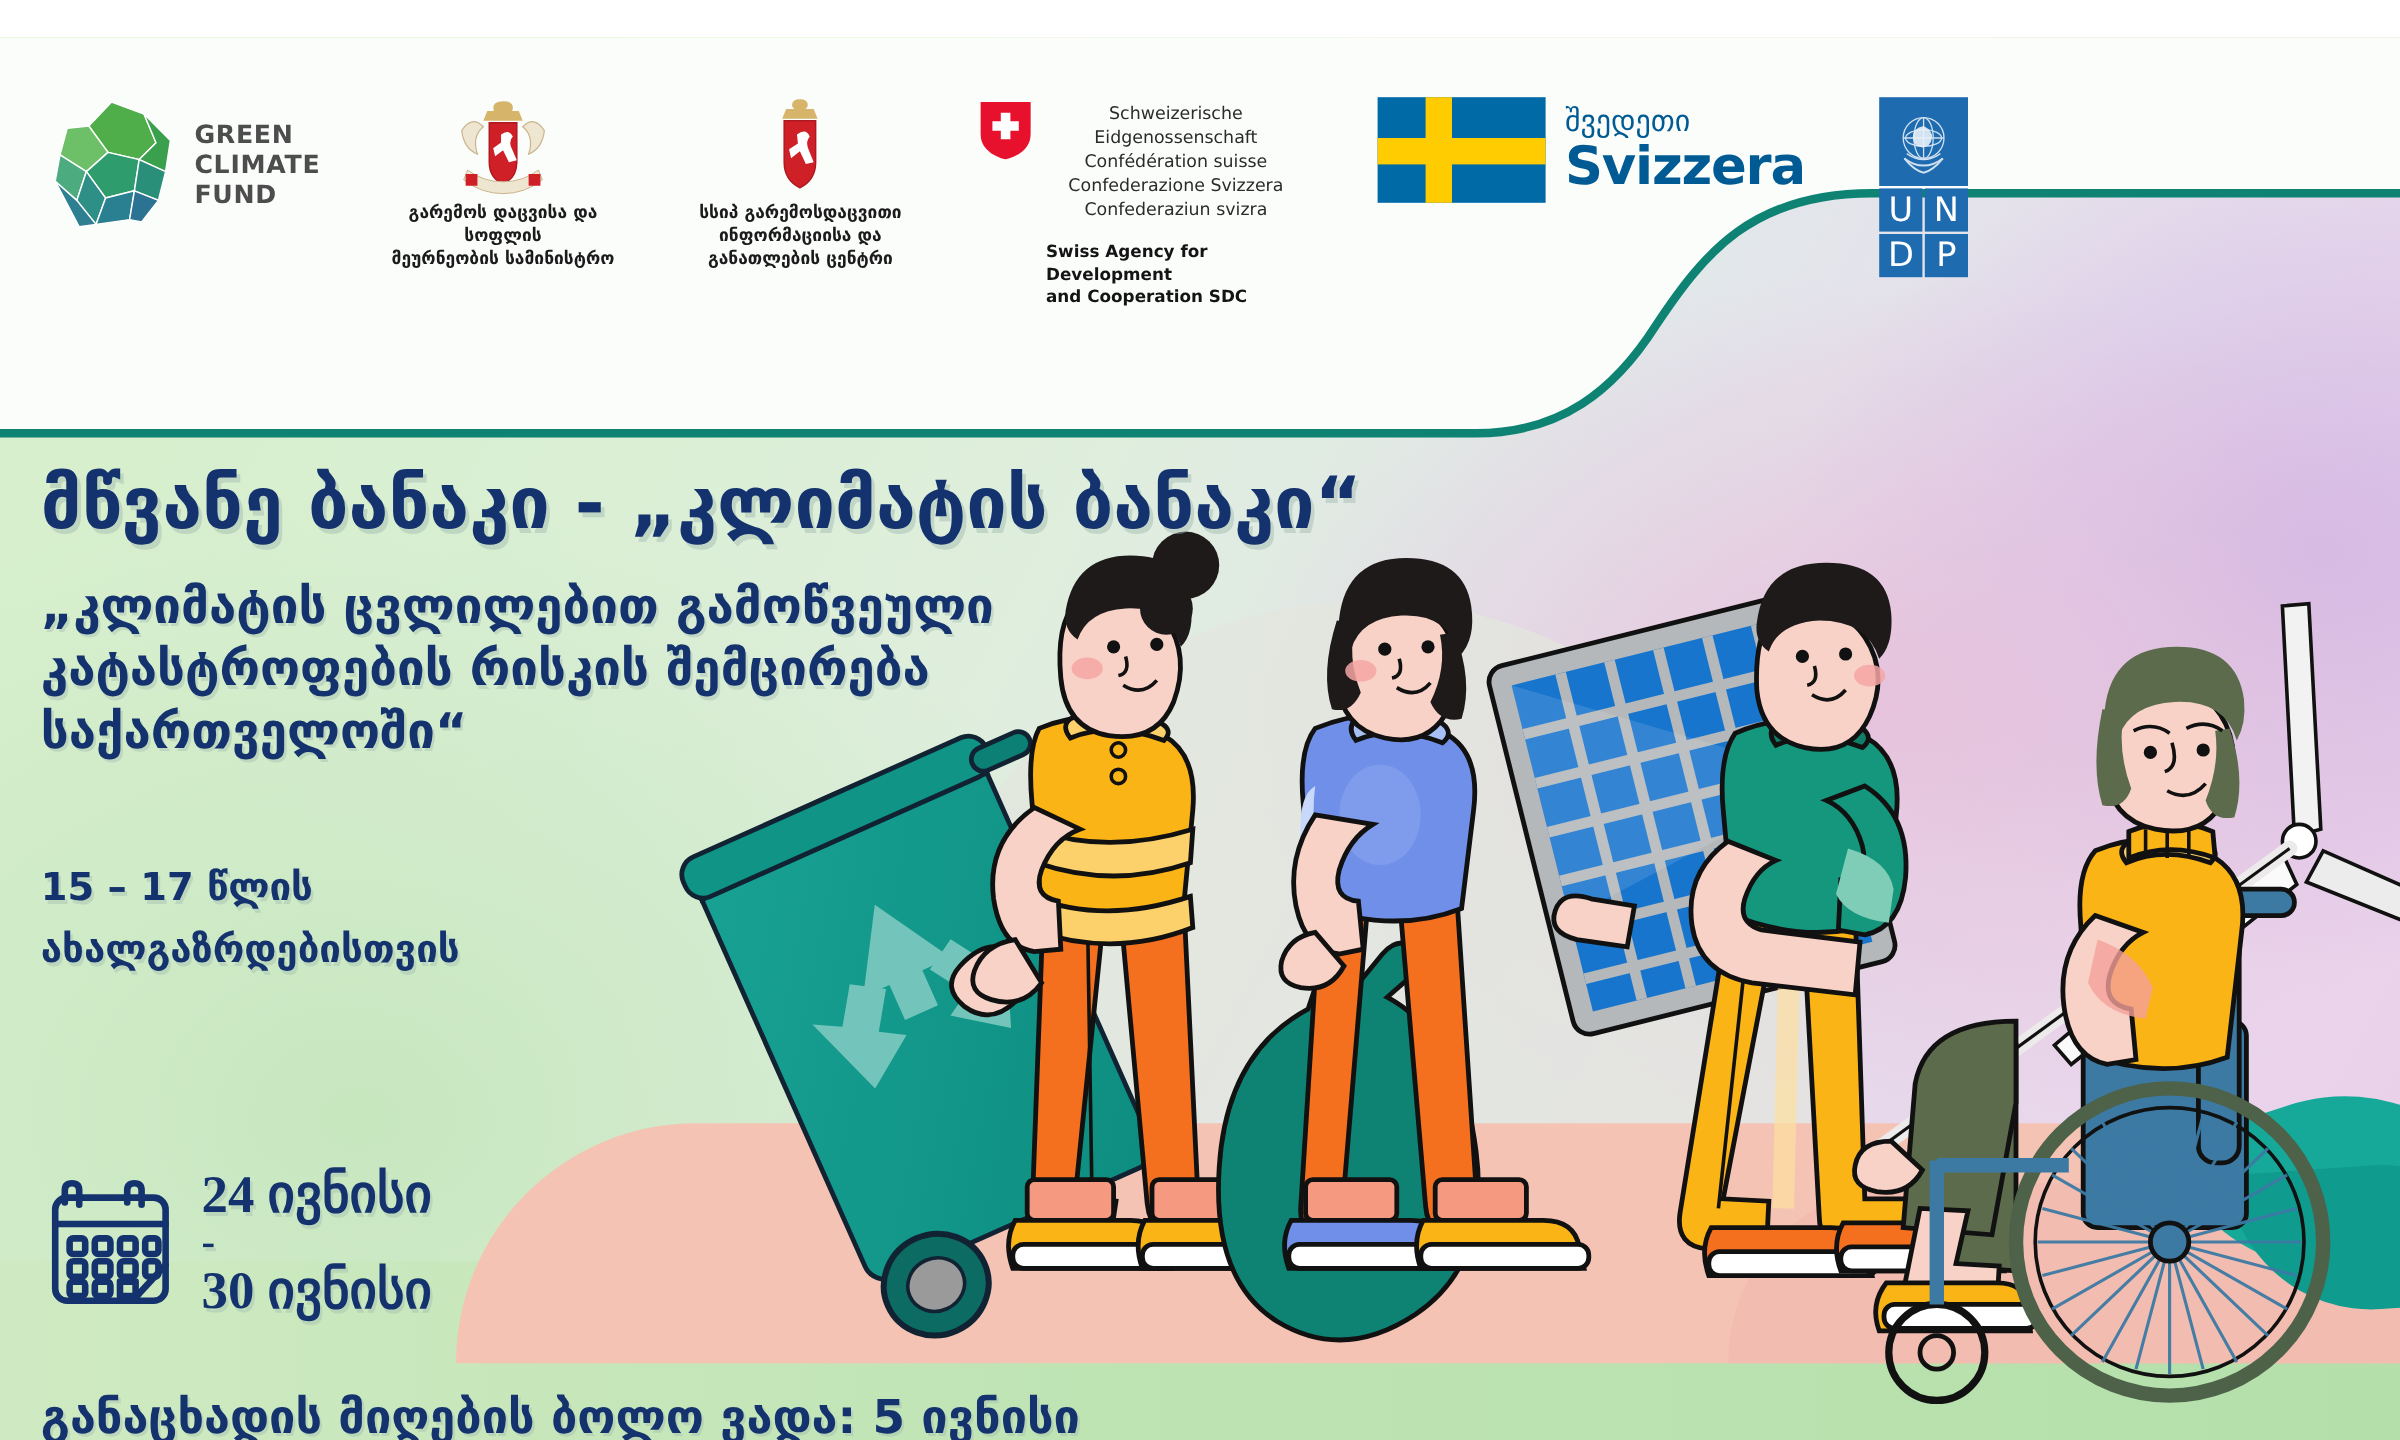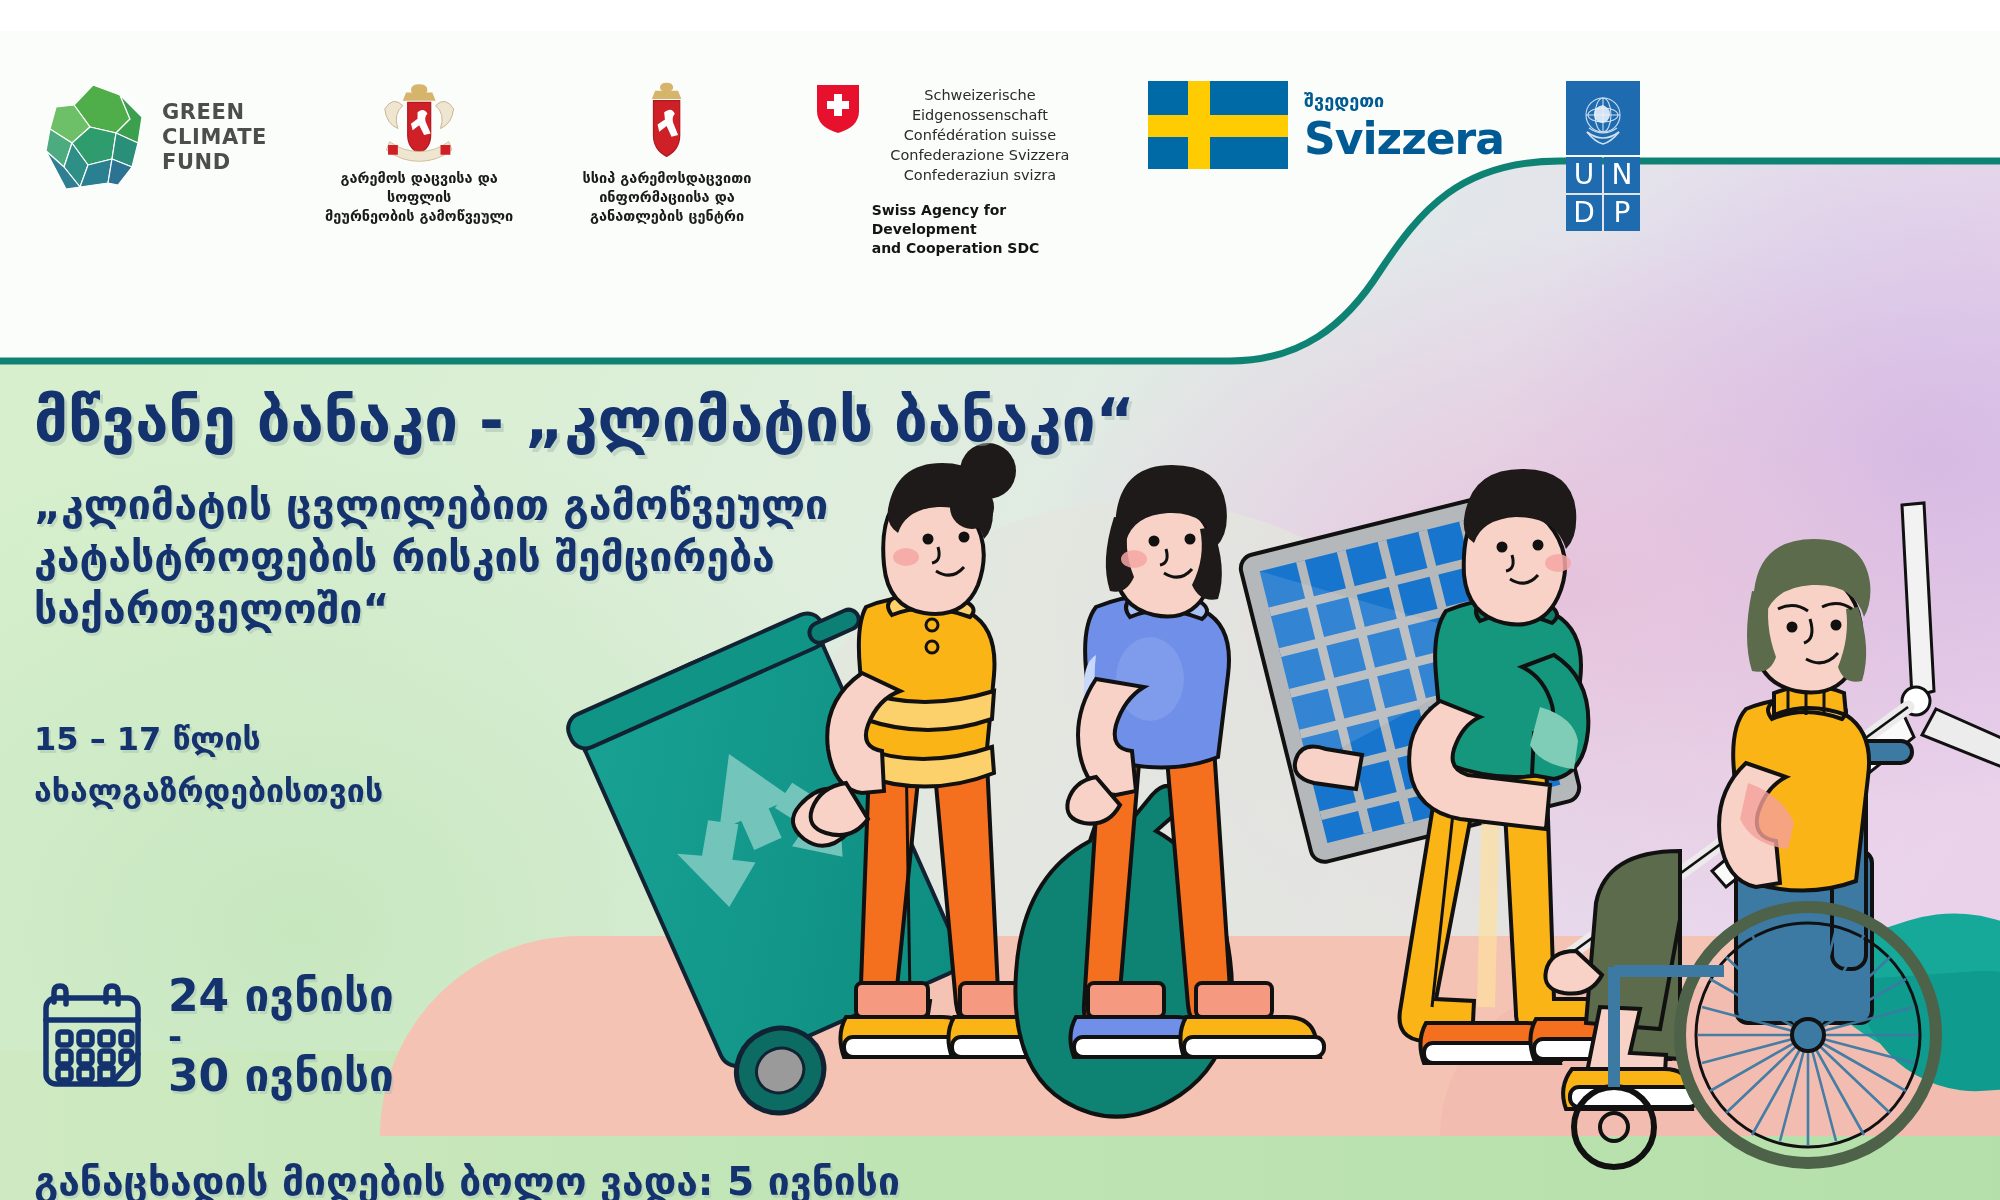--- a/index.html
+++ b/index.html
@@ -67,21 +67,21 @@
   .swiss{margin-left:48px;align-items:flex-start;padding-top:4px;}
   .swiss-shield{width:42px;height:48px;margin-right:13px;flex:none;}
   .swiss-lines{font-size:14.5px;line-height:20px;color:#2b2b2b;font-family:"DejaVu Sans","Liberation Sans",sans-serif;text-align:center;}
   .swiss-sdc{margin-top:16px;font-weight:700;font-size:14px;line-height:19px;color:#141414;}
 
   
   .sweden{margin-left:60px;align-items:center;}
   .se-flag{width:140px;height:88px;margin-right:16px;position:relative;background:#006aa7;flex:none;}
   .se-flag:before{content:"";position:absolute;left:40px;top:0;width:22px;height:88px;background:#fecc00;}
   .se-flag:after{content:"";position:absolute;left:0;top:34px;width:140px;height:22px;background:#fecc00;}
-  .se-ka{font-size:18px;line-height:28px;color:#005b94;font-weight:700;}
+  .se-ka{font-size:25px;line-height:28px;color:#005b94;font-weight:400;}
   .se-en{font-size:44px;line-height:48px;color:#005b94;font-weight:700;letter-spacing:-1px;}
 
   
   .undp{margin-left:62px;}
   .undp-box{width:74px;}
   .undp-globe{width:74px;height:74px;background:#1f6bb0;display:flex;align-items:center;justify-content:center;}
   .undp-letters{display:grid;grid-template-columns:1fr 1fr;gap:2px;margin-top:2px;}
   .undp-letters span{background:#1f6bb0;color:#fff;font-size:28px;line-height:36px;text-align:center;font-weight:400;font-family:"DejaVu Sans","Liberation Sans",sans-serif;}
 
   
@@ -92,21 +92,21 @@
   }
   .subtitle{
     font-size:41px;line-height:52px;font-weight:700;color:#14336e;margin:26px 0 0 0;
     text-shadow:2px 3px 0 rgba(160,185,175,.4);max-width:990px;
   }
   .ages{
     font-size:32px;line-height:52px;font-weight:700;color:#14336e;margin:78px 0 0 0;
     text-shadow:2px 3px 0 rgba(160,185,175,.4);
   }
 
-  .dates{position:absolute;left:38px;top:940px;display:flex;align-items:center;}
+  .dates{position:absolute;left:38px;top:940px;display:flex;align-items:center;font-family:Liberation Serif, serif;}
   .cal-icon{width:108px;height:108px;margin-right:22px;flex:none;}
   .date-text{font-size:44px;line-height:50px;font-weight:700;color:#14336e;text-shadow:2px 3px 0 rgba(160,185,175,.4);}
   .date-dash{font-size:34px;line-height:30px;}
 
   .deadline{
     position:absolute;left:34px;top:1128px;font-size:39px;line-height:46px;font-weight:700;color:#14336e;
     text-shadow:2px 3px 0 rgba(160,185,175,.4);
   }
 
   
@@ -355,21 +355,21 @@
         </g>
         <path d="M18 34 q10 -16 22 -4 q-12 10 -6 28 q-14 -6 -16 -24z" fill="#efe6d2" stroke="#c9b58c" stroke-width="1.2"></path>
         <path d="M102 34 q-10 -16 -22 -4 q12 10 6 28 q14 -6 16 -24z" fill="#efe6d2" stroke="#c9b58c" stroke-width="1.2"></path>
         <path d="M46 26 h28 v40 q0 16 -14 22 q-14 -6 -14 -22 z" fill="#cf2027" stroke="#b01820" stroke-width="1.5"></path>
         <path d="M58 38 q8 -6 12 2 q-4 4 -2 10 l6 14 -8 2 -6 -12 -8 6 -2 -8 8 -6 z" fill="#fff"></path>
         <path d="M24 74 q16 12 36 12 q20 0 36 -12 l4 10 q-18 14 -40 14 q-22 0 -40 -14z" fill="#efe6d2" stroke="#c9b58c" stroke-width="1"></path>
         <path d="M22 78 h12 v12 h-12z M86 78 h12 v12 h-12z" fill="#cf2027"></path>
       </svg>
       <div class="geo-caption">
         <div>გარემოს დაცვისა და სოფლის</div>
-        <div>მეურნეობის გამოწვეული</div>
+        <div>მეურნეობის სამინისტრო</div>
       </div>
     </div>
 
     <div class="logo geo-block cen">
       <svg class="geo-crest" viewBox="0 0 60 100">
         <g fill="#d6b46a">
           <path d="M30 2 q8 0 8 6 q0 5 -8 5 q-8 0 -8 -5 q0 -6 8 -6z"></path>
           <path d="M16 12 h28 l4 10 h-36 z"></path>
         </g>
         <path d="M14 24 h32 v42 q0 18 -16 26 q-16 -8 -16 -26 z" fill="#cf2027" stroke="#b01820" stroke-width="1.5"></path>

